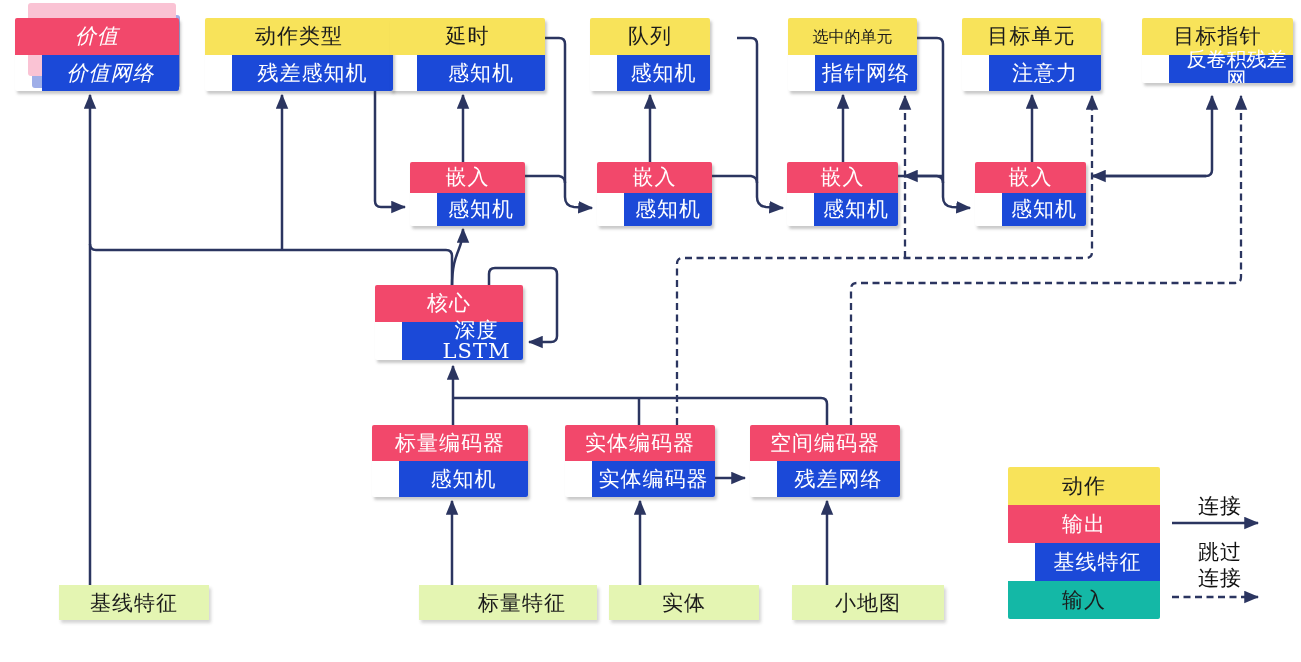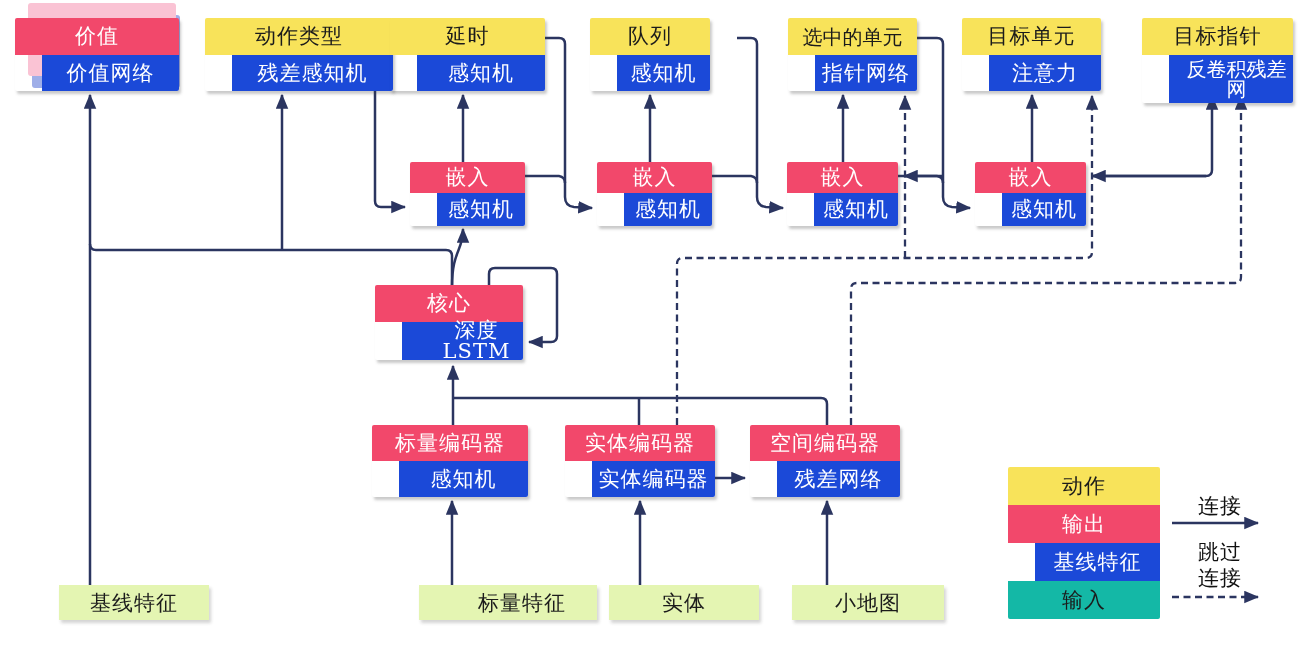--- a/index.html
+++ b/index.html
@@ -76,47 +76,47 @@
     <g fill="none" stroke="#2B3560" stroke-width="2.3" stroke-dasharray="7,4.5">
 
       <path d="M677,425 L677,264 Q677,258 683,258 L1086,258 Q1092,258 1092,252 L1092,96" marker-end="url(#ah)"></path>
       <path d="M905,258 L905,96" marker-end="url(#ah)"></path>
       <path d="M851,425 L851,289 Q851,283 857,283 L1235,283 Q1241,283 1241,277 L1241,96" marker-end="url(#ah)"></path>
 
       <path d="M1172,597 L1258,597" marker-end="url(#ah)"></path>
     </g>
   </svg>
 
-  <div class="node" style="left:15px;top:18px;width:164px;">
+  <div class="node" style="left:15px;top:18px;width:164px;font-style:italic;">
     <div class="row out" style="height:37px;">价值</div>
     <div class="row net" style="height:36px;">价值网络</div>
   </div>
   <div class="node" style="left:205px;top:18px;width:188px;">
     <div class="row act" style="height:37px;">动作类型</div>
     <div class="row net" style="height:36px;">残差感知机</div>
   </div>
   <div class="node" style="left:390px;top:18px;width:155px;">
     <div class="row act" style="height:37px;">延时</div>
     <div class="row net" style="height:36px;">感知机</div>
   </div>
   <div class="node" style="left:590px;top:18px;width:120px;">
     <div class="row act" style="height:37px;">队列</div>
     <div class="row net" style="height:36px;">感知机</div>
   </div>
   <div class="node" style="left:788px;top:18px;width:129px;">
-    <div class="row act" style="height:37px;font-size:20px;letter-spacing:0;">选中的单元</div>
+    <div class="row act" style="height:37px;font-size:16px;letter-spacing:0;">选中的单元</div>
     <div class="row net" style="height:36px;">指针网络</div>
   </div>
   <div class="node" style="left:962px;top:18px;width:139px;">
     <div class="row act" style="height:37px;">目标单元</div>
     <div class="row net" style="height:36px;">注意力</div>
   </div>
   <div class="node" style="left:1142px;top:18px;width:151px;">
     <div class="row act" style="height:37px;">目标指针</div>
-    <div class="row net" style="height:48px;font-size:20px;letter-spacing:0;padding-left:11px;">反卷积残差网</div>
+    <div class="row net" style="height:28px;font-size:20px;letter-spacing:0;padding-left:11px;">反卷积残差网</div>
   </div>
 
   <div class="node" style="left:410px;top:162px;width:115px;">
     <div class="row out" style="height:31px;">嵌入</div>
     <div class="row net" style="height:33px;">感知机</div>
   </div>
   <div class="node" style="left:597px;top:162px;width:115px;">
     <div class="row out" style="height:31px;">嵌入</div>
     <div class="row net" style="height:33px;">感知机</div>
   </div>

